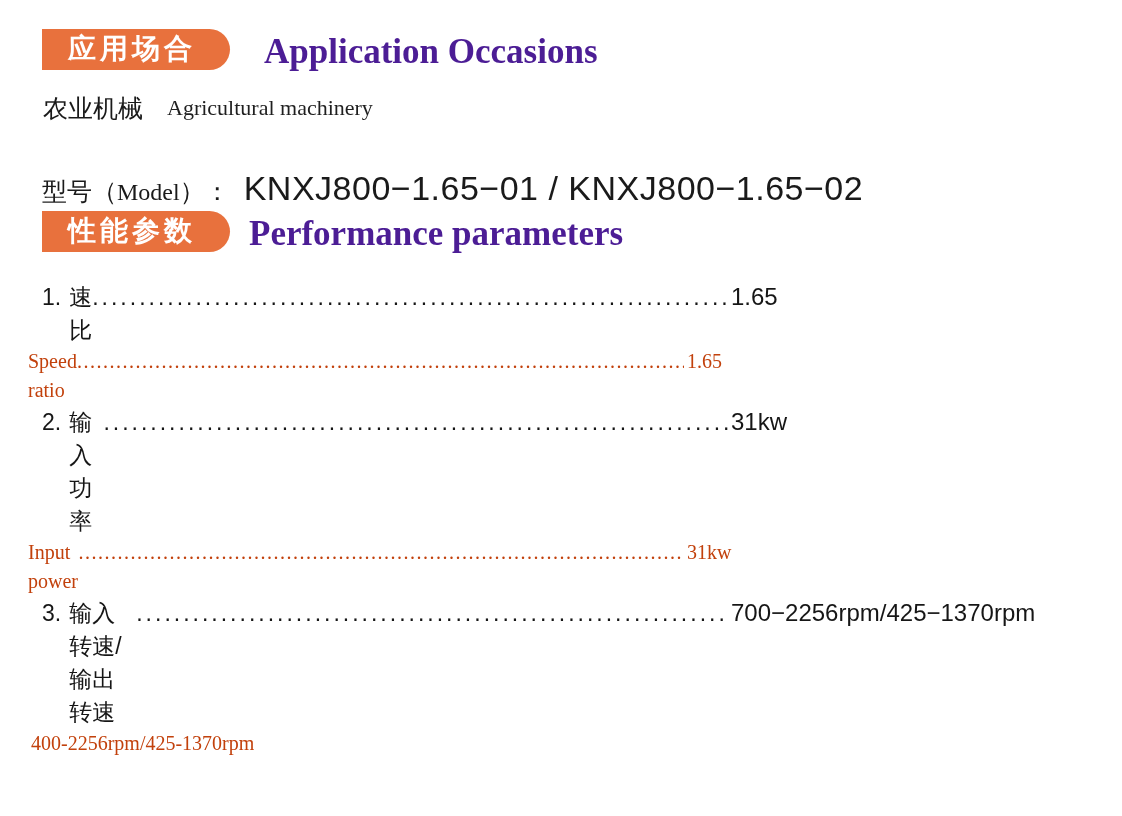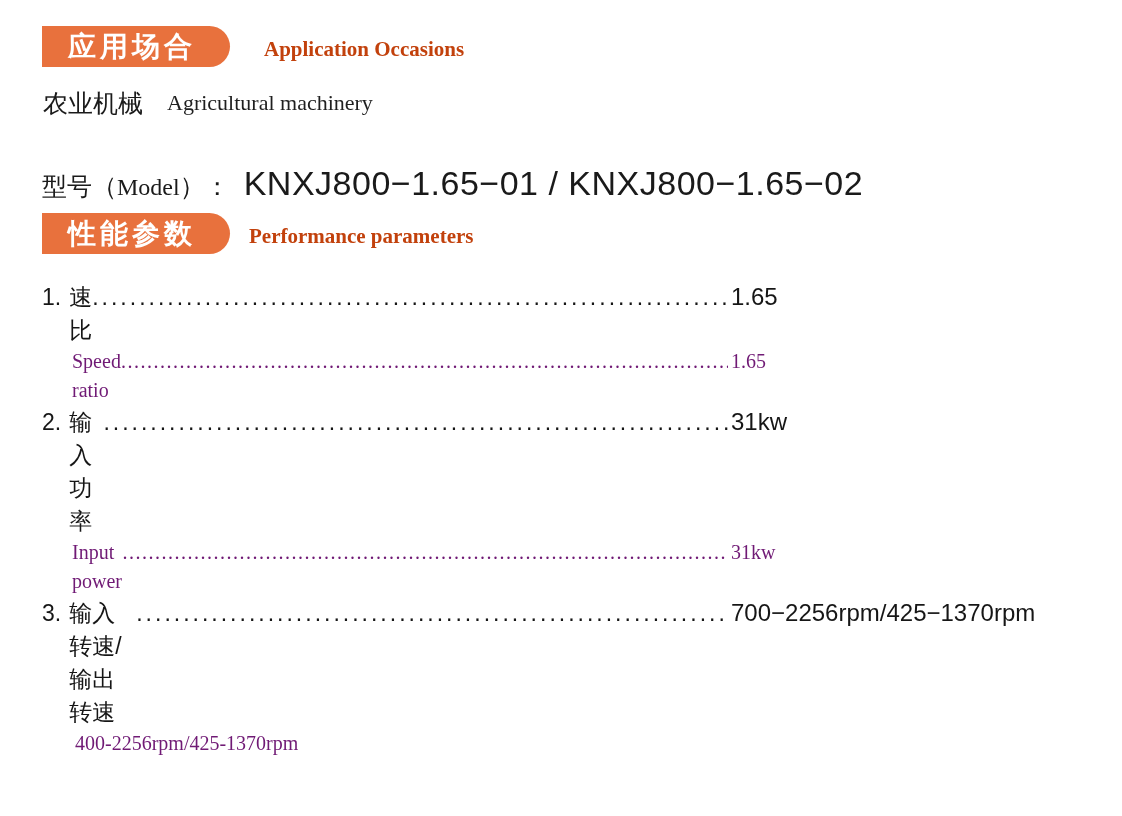--- a/index.html
+++ b/index.html
@@ -21,54 +21,54 @@
     color: #ffffff;
     font-weight: bold;
     font-size: 28px;
     letter-spacing: 4px;
     display: flex; align-items: center; justify-content: center;
     padding-right: 8px;
   }
   .sec-title {
     font-family: "Liberation Serif", "DejaVu Serif", serif;
     font-weight: 600;
-    font-size: 21px;
-    color: #c2410c;
+    font-size: 35px;
+    color: #4c1d95;
     margin-top: 6px;
   }
   .sec-title.app { margin-left: 34px; }
   .sec-title.perf { margin-left: 19px; }
 
   
   .app-line { margin: 21px 0 0 43px; display: flex; align-items: flex-start; line-height: 30px; }
   .app-zh { font-size: 25px; color: #1a1a1a; }
   .app-en { font-family: "Liberation Serif", "DejaVu Serif", serif; font-size: 22px; color: #1f1f1f; margin-left: 24px; }
 
   
   .model-line { padding-left: 42px; display: flex; align-items: baseline; line-height: 32px; }
   .model-line.first { margin-top: 49px; }
   .m-zh { font-size: 25px; }
   .m-en { font-family: "Liberation Serif", "DejaVu Serif", serif; font-size: 24px; }
   .m-value { font-size: 34px; margin-left: 14px; letter-spacing: 0.5px; }
 
-  .sec-header.perf1 { margin-top: 10px; text-align: right; }
+  .sec-header.perf1 { margin-top: 0; text-align: right; }
 
   
   .param-list { margin-top: 26px; }
   .p-row { display: flex; align-items: baseline; }
   .p-row.zh {
     padding-left: 42px;
     font-size: 23px; line-height: 33px;
     color: #161616;
   }
   .p-row.en {
-    padding-left: 72px;
+    padding-left: 28px;
     font-family: "Liberation Serif", "DejaVu Serif", serif;
     font-size: 20px; line-height: 29px;
-    color: #701a75;
+    color: #c2410c;
   }
   .lead { display: flex; align-items: baseline; overflow: hidden; }
   .p-row.zh .lead { width: 686px; }
   .p-row.en .lead { width: 656px; }
   .num { margin-right: 8px; }
   .dots { flex: 1 1 auto; overflow: hidden; white-space: nowrap; }
   .p-row.zh .dots { letter-spacing: 3px; font-weight: 500; }
   .p-row.en .dots { letter-spacing: 1.5px; }
   .dots::after {
     content: "...................................................................................................................................................................................";

